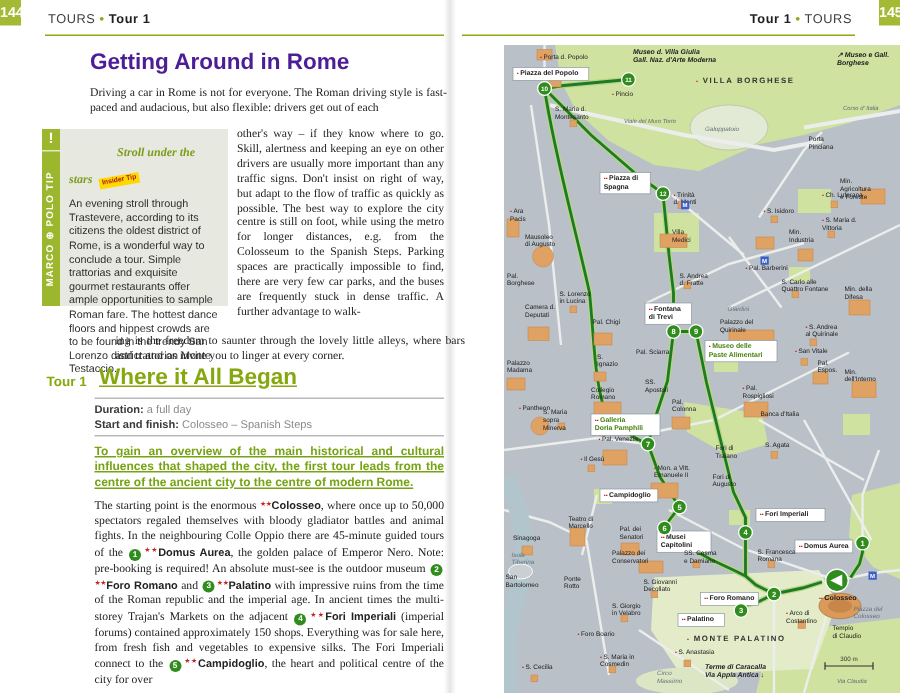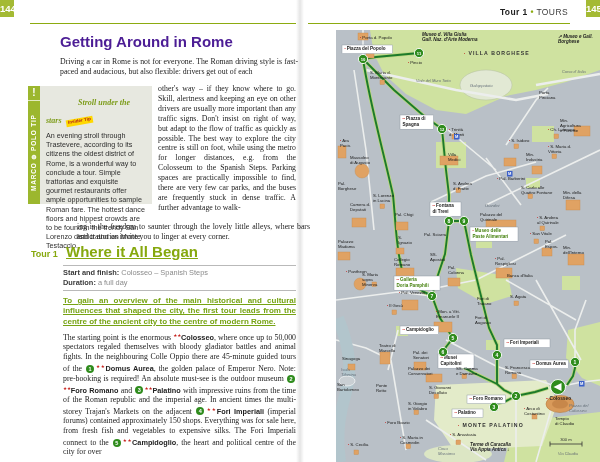--- a/index.html
+++ b/index.html
@@ -58,20 +58,25 @@
   .stopc{fill:var(--stop);stroke:#fff;stroke-width:.9;}
   .stopt{fill:#fff;font-weight:bold;text-anchor:middle;}
 </style>
 </head>
 <body>
 
 <div id="stage">
 
   <div class="abs" style="left:0;top:0;width:300px;height:462px;">
     <div class="abs pnumbox" style="left:0;top:4;">144</div>
+    <div class="abs phead" style="left:32px;top:4px;">
+      <span>TOURS</span>
+      <span class="dot">•</span>
+      <b>Tour 1</b>
+    </div>
     <div class="abs hrule" style="left:30px;top:23px;width:266px;"></div>
 
     <h1 class="abs title" style="left:60px;top:33px;width:236px;">Getting Around in Rome</h1>
 
     <p class="abs btxt" style="left:60px;top:57px;width:238px;margin:0;">Driving a car in Rome is not for everyone. The Roman driving style is fast-paced and audacious, but also flexible: drivers get out of each</p>
 
     <div class="abs tipbar" style="left:28px;top:86px;height:118px;">
       <div class="tipbang">!</div>
       <div class="tipvert">MARCO ⊕ POLO  TIP</div>
     </div>
@@ -80,22 +85,22 @@
       <div class="tipbody">An evening stroll through Trastevere, according to its citizens the oldest district of Rome, is a wonderful way to conclude a tour. Simple trattorias and exquisite gourmet restaurants offer ample opportunities to sample Roman fare. The hottest dance floors and hippest crowds are to be found in the trendy San Lorenzo district and on Monte Testaccio.</div>
     </div>
     <p class="abs btxt" style="left:158px;top:84px;width:138px;margin:0;">other's way – if they know where to go. Skill, alertness and keeping an eye on other drivers are usually more important than any traffic signs. Don't insist on right of way, but adapt to the flow of traffic as quickly as possible. The best way to explore the city centre is still on foot, while using the metro for longer distances, e.g. from the Colosseum to the Spanish Steps. Parking spaces are practically impossible to find, there are very few car parks, and the buses are frequently stuck in dense traffic. A further advantage to walk-</p>
 
     <p class="abs btxt" style="left:63px;top:208px;width:233px;margin:14px;">ing is the freedom to saunter through the lovely little alleys, where bars and trattorias invite you to linger at every corner.</p>
 
     <span class="abs tlabel" style="left:31px;top:249px;">Tour 1</span>
     <h2 class="abs tourtitle" style="left:66px;top:244px;width:233px;text-decoration:underline;">Where it All Began</h2>
     <div class="abs grule" style="left:63px;top:265px;width:233px;"></div>
     <div class="abs meta" style="left:63px;top:268px;width:233px;">
+      <div><b>Duration:</b> <span>a full day</span></div>
       <div><b>Start and finish:</b> <span>Colosseo – Spanish Steps</span></div>
-      <div><b>Duration:</b> <span>a full day</span></div>
     </div>
     <div class="abs grule" style="left:63px;top:290px;width:233px;"></div>
 
     <p class="abs intro" style="left:63px;top:296px;width:233px;margin:0;">To gain an overview of the main historical and cultural influences that shaped the city, the first tour leads from the centre of the ancient city to the centre of modern Rome.</p>
 
     <p class="abs btxt" id="tour-body" style="left:63px;top:331px;width:233px;margin:0;">The starting point is the enormous <span class="stars">★★</span><span class="segb">Colosseo</span>, where once up to 50,000 spectators regaled themselves with bloody gladiator battles and animal fights. In the neighbouring Colle Oppio there are 45-minute guided tours of the <span class="numcirc">1</span><span class="stars">★★</span><span class="segb">Domus Aurea</span>, the golden palace of Emperor Nero. Note: pre-booking is required! An absolute must-see is the outdoor museum <span class="numcirc">2</span><span class="stars">★★</span><span class="segb">Foro Romano</span> and <span class="numcirc">3</span><span class="stars">★★</span><span class="segb">Palatino</span> with impressive ruins from the time of the Roman republic and the imperial age. In ancient times the multi-storey Trajan's Markets on the adjacent <span class="numcirc">4</span><span class="stars">★★</span><span class="segb">Fori Imperiali</span> (imperial forums) contained approximately 150 shops. Everything was for sale here, from fresh fish and vegetables to expensive silks. The Fori Imperiali connect to the <span class="numcirc">5</span><span class="stars">★★</span><span class="segb">Campidoglio</span>, the heart and political centre of the city for over</p>
   </div>
 
   <div class="abs gutter" style="left:296px;top:0;width:8px;height:462px;"></div>
 

